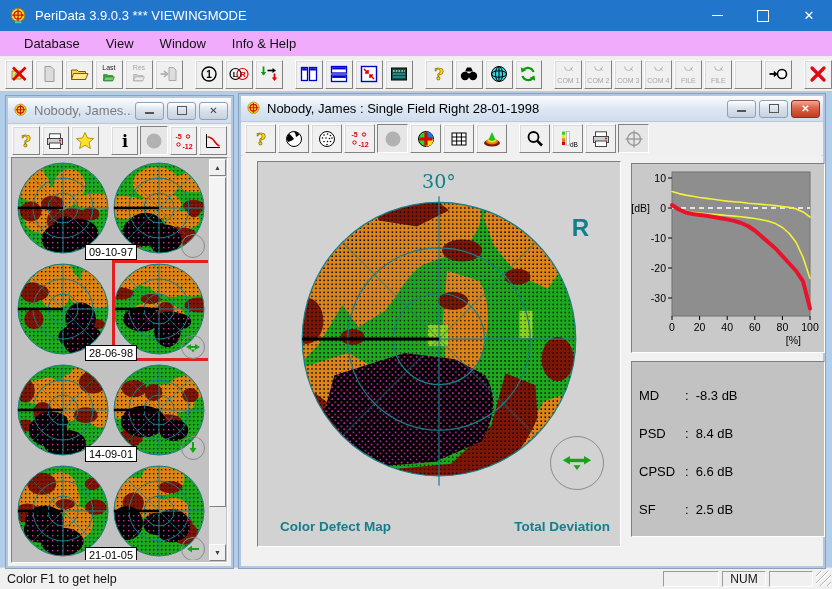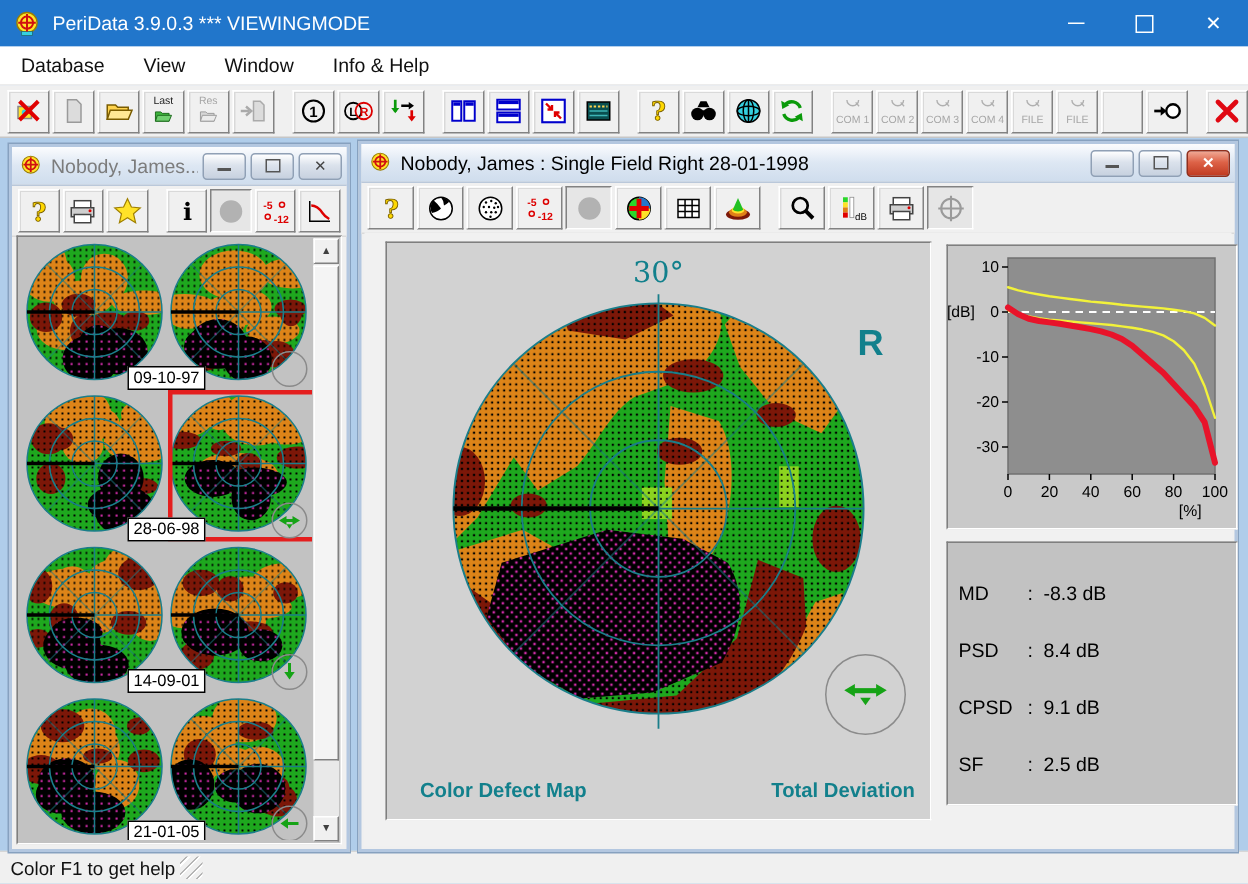--- a/index.html
+++ b/index.html
@@ -7,21 +7,21 @@
   .app{position:absolute;inset:0;display:flex;flex-direction:column;}
   
   .titlebar{height:31px;background:#2176cb;display:flex;align-items:center;padding-left:9px;flex:none;}
   .titlebar .title{color:#fff;font-size:13px;margin-left:8px;flex:1;}
   .win-controls{display:flex;height:31px;}
   .wc{width:46px;height:31px;display:flex;align-items:center;justify-content:center;}
   .wc .minbar{width:11px;height:1px;background:#fff;}
   .wc .maxbox{width:10px;height:10px;border:1px solid #fff;}
   .wc .x{color:#fff;font-size:13px;line-height:13px;}
   
-  .menubar{height:25px;background:#ffffff;display:flex;align-items:center;padding-left:14px;gap:26px;flex:none;border-bottom:1px solid #ececec;text-align:center;}
+  .menubar{height:25px;background:#f0abfc;display:flex;align-items:center;padding-left:24px;gap:26px;flex:none;border-bottom:1px solid #ececec;text-align:center;}
   .menu-item{font-size:13px;color:#101010;}
   
   .toolbar{height:34px;background:#f0f0f0;border-bottom:1px solid #c6c6c6;display:flex;align-items:center;padding-left:5px;gap:2px;flex:none;}
   .tb-btn{width:31px;height:29px;background:#f0f0f0;border:1px solid;border-color:#ffffff #828282 #828282 #ffffff;box-shadow:1px 1px 0 #d9d9d9 inset;display:flex;flex-direction:column;align-items:center;justify-content:center;padding:0;box-sizing:border-box;}
   .tb-btn.active{border-color:#828282 #ffffff #ffffff #828282;background:#e6e6e6;box-shadow:none;}
   .tb-btn .tb-ico{width:20px;height:20px;flex:none;}
   .tb-btn.small-ico .tb-ico{width:13px;height:13px;}
   .tb-label{font-size:7px;line-height:8px;color:#222;}
   .tb-btn.disabled .tb-label{color:#a6a6a6;}
   .tb-sep{width:8px;height:100%;flex:none;}
@@ -1031,25 +1031,30 @@
               <text x="150.4" y="167" font-size="10.5" text-anchor="middle" fill="#000">80</text>
               <line x1="178" y1="152" x2="178" y2="156" stroke="#000"></line>
               <text x="178" y="167" font-size="10.5" text-anchor="middle" fill="#000">100</text>
               <text x="161.44" y="180" font-size="10.5" text-anchor="middle" fill="#000">[%]</text>
             </svg>
         </div>
 
         <div class="panel idx-panel" id="indices">
             <div class="idx-row"><span class="lbl">MD</span><span class="sep">:</span><span class="val">-8.3 dB</span></div>
             <div class="idx-row"><span class="lbl">PSD</span><span class="sep">:</span><span class="val">8.4 dB</span></div>
-            <div class="idx-row"><span class="lbl">CPSD</span><span class="sep">:</span><span class="val">9.1 dB</span></div>
+            <div class="idx-row"><span class="lbl">CPSD</span><span class="sep">:</span><span class="val">6.6 dB</span></div>
             <div class="idx-row"><span class="lbl">SF</span><span class="sep">:</span><span class="val">2.5 dB</span></div>
           </div>
 
       </div>
     </section>
   </div>
 
   <div class="statusbar">
     <span>Color F1 to get help</span>
+    <div class="sb-panels" id="sb-panels">
+        <div class="sb-box" style="width: 56px;"></div>
+        <div class="sb-box" style="width: 44px;">NUM</div>
+        <div class="sb-box" style="width: 44px;"></div>
+      </div>
     <div class="grip"></div>
   </div>
 </div>
 
 </body></html>

